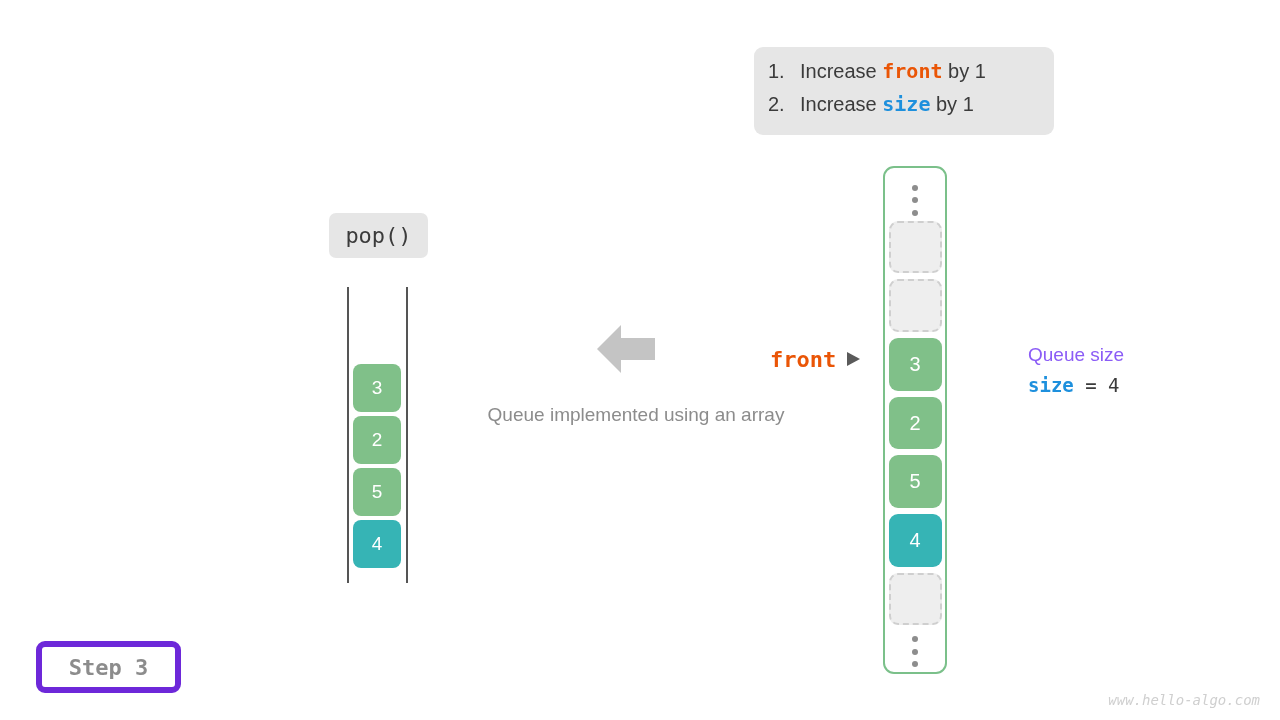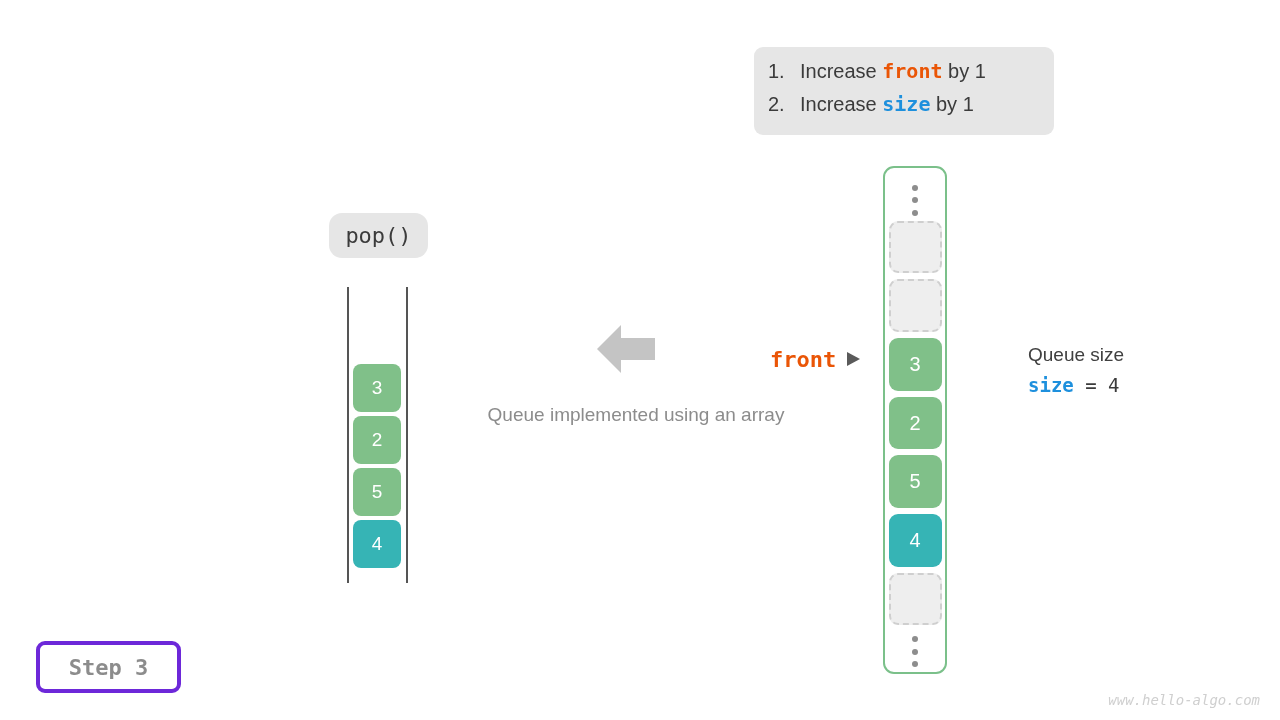--- a/index.html
+++ b/index.html
@@ -64,21 +64,21 @@
   }
 
   
   #pop-label {
     position: absolute;
     left: 329px;
     top: 213px;
     width: 99px;
     height: 45px;
     background: #e6e6e6;
-    border-radius: 13px;
+    border-radius: 7px;
     display: flex;
     align-items: center;
     justify-content: center;
     font-family: "DejaVu Sans Mono", "Liberation Mono", monospace;
     font-size: 22px;
     color: #3b3b3b;
   }
 
   
   #left-queue {
@@ -214,42 +214,42 @@
 
   
   #size-readout {
     position: absolute;
     left: 1028px;
     top: 344px;
     width: 200px;
   }
   #size-title {
     font-size: 19px;
-    color: #404040;
+    color: #8b5cf6;
     margin-bottom: 8px;
   }
   #size-expression {
     font-family: "DejaVu Sans Mono", "Liberation Mono", monospace;
     font-size: 19px;
     color: #3b3b3b;
     white-space: pre;
   }
   #size-expression .var {
     color: #1e90dd;
     font-weight: bold;
   }
 
   
   #step-badge {
     position: absolute;
     left: 36px;
     top: 641px;
     width: 145px;
     height: 52px;
-    border: 4px solid #6d28d9;
+    border: 6px solid #6d28d9;
     border-radius: 9px;
     display: flex;
     align-items: center;
     justify-content: center;
     font-family: "DejaVu Sans Mono", "Liberation Mono", monospace;
     font-size: 22px;
     font-weight: bold;
     color: #8c8c8c;
     box-sizing: border-box;
   }

